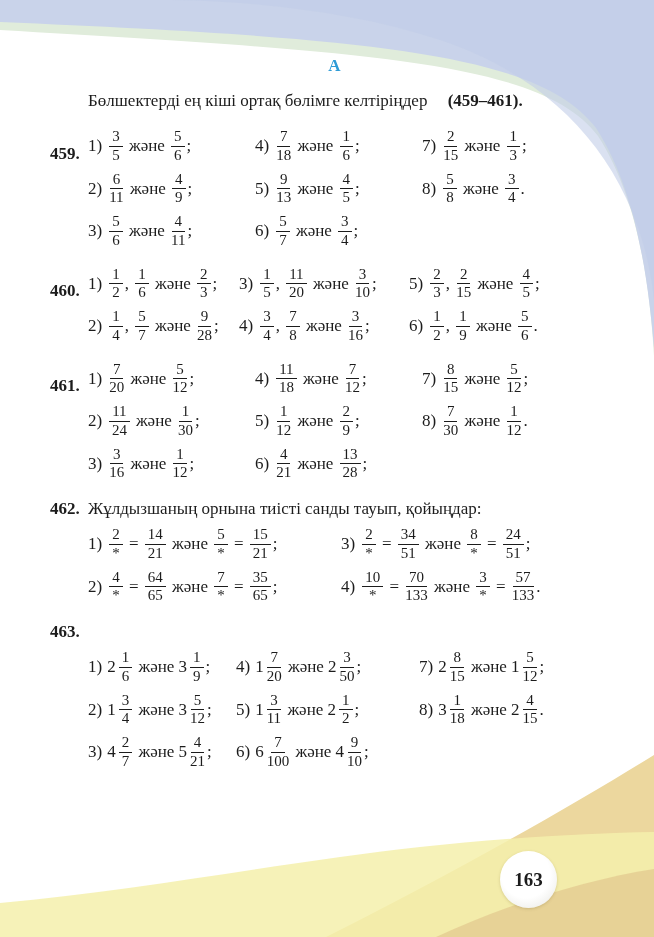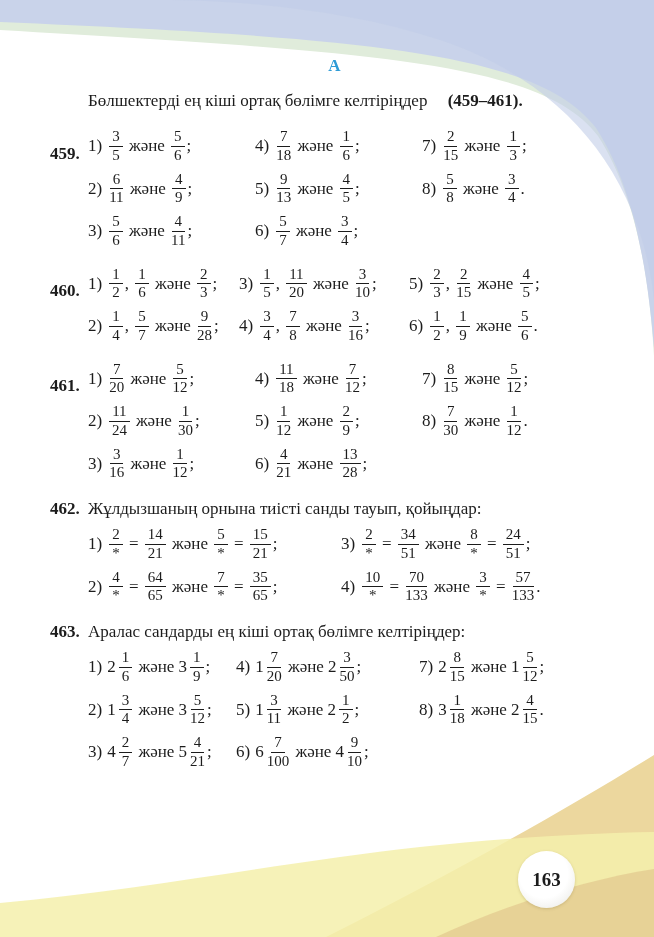--- a/index.html
+++ b/index.html
@@ -26,21 +26,21 @@
   .tx{font-size:17px;white-space:pre;}
   .frac{
     display:inline-flex;flex-direction:column;align-items:center;
     font-size:15px;line-height:1.05;margin:0 2px;text-align:center;
   }
   .fn{display:block;padding:0 3px 1px;border-bottom:1.4px solid #1c1c1c;}
   .fd{display:block;padding-top:1px;}
   .mixed{display:inline-flex;align-items:center;}
   .whole{font-size:17px;margin-right:1px;}
   .page-badge{
-    position:absolute;left:518px;top:851px;width:57px;height:57px;z-index:3;
+    position:absolute;left:500px;top:851px;width:57px;height:57px;z-index:3;
     border-radius:50%;
     background:radial-gradient(circle at 45% 40%, #ffffff 52%, #f4f4f2 72%, #dededa 96%);
     box-shadow:0 1px 3px rgba(120,100,50,.25);
     display:flex;align-items:center;justify-content:center;
     font-size:19px;font-weight:600;
   }
 </style>
 </head>
 <body>
 
@@ -510,21 +510,20 @@
                 <span class="fn">57</span>
                 <span class="fd">133</span>
               </span>
               <span class="tx">.</span>
             </span>
           </div>
         </div>
         <div class="problem">
           <div class="prow">
             <span class="pnum">463.</span>
-            <span class="phead">Аралас сандарды ең кіші ортақ бөлімге келтіріңдер:</span>
           </div>
           <div class="prow">
             <span class="pnum"></span>
             <span class="cell" style="min-width: 148px;">
               <span class="label">1)</span>
               <span class="mixed">
                 <span class="whole">2</span>
                 <span class="frac">
                   <span class="fn">1</span>
                   <span class="fd">6</span>

